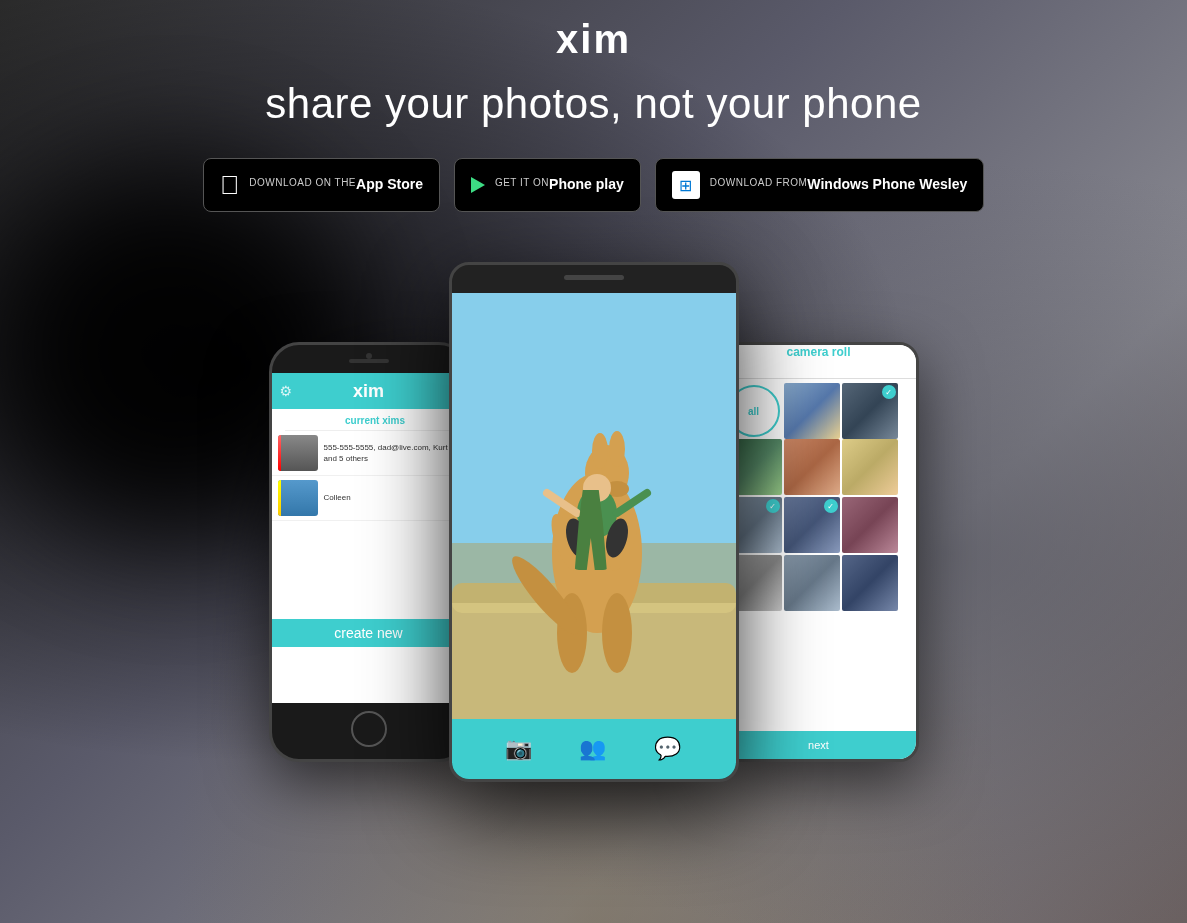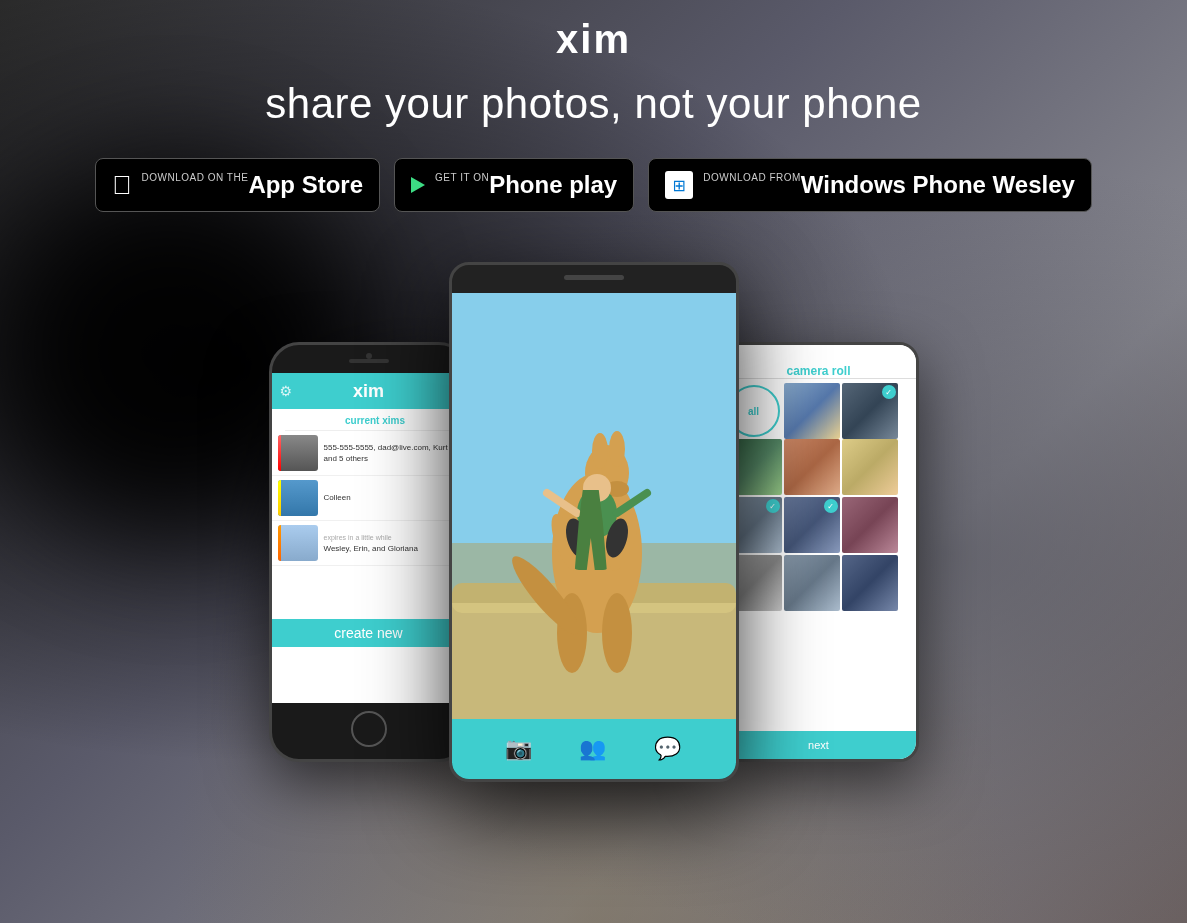--- a/index.html
+++ b/index.html
@@ -89,21 +89,21 @@
 
     .store-btn .btn-text .line1 {
       font-size: 10px;
       font-weight: 400;
       text-transform: uppercase;
       letter-spacing: 0.5px;
       color: #ccc;
     }
 
     .store-btn .btn-text .line2 {
-      font-size: 24px;
+      font-size: 14px;
       font-weight: 600;
       color: #fff;
       line-height: 1.1;
     }
 
     
     .phones-container {
       display: flex;
       align-items: flex-end;
       justify-content: center;
@@ -403,21 +403,21 @@
       left: 0;
       right: 0;
       background: #fff;
       overflow: hidden;
     }
 
     .camera-roll-header {
       background: #fff;
       height: 34px;
       display: flex;
-      align-items: flex-end;
+      align-items: flex-start;
       justify-content: center;
       border-bottom: 1px solid #ddd;
     }
 
     .camera-roll-title {
       color: #3ecece;
       font-size: 12px;
       font-weight: 600;
     }
 
@@ -601,27 +601,20 @@
           </div>
         </div>
 
         <div class="phone-list-item">
           <div class="phone-list-thumb thumb2"></div>
           <div class="phone-list-text">
             <span>Colleen</span>
           </div>
         </div>
 
-        <div class="phone-list-item">
-          <div class="phone-list-thumb thumb3"></div>
-          <div class="phone-list-text">
-            <span class="expires">expires in a little while</span><br>
-            <span>Wesley, Erin, and Gloriana</span>
-          </div>
-        </div>
 
         <div class="phone-footer">
           <span>create new</span>
         </div>
       </div>
     </div>
 
     <div class="phone-center">
       <div class="phone-center-inner">
         <div class="center-photo">

